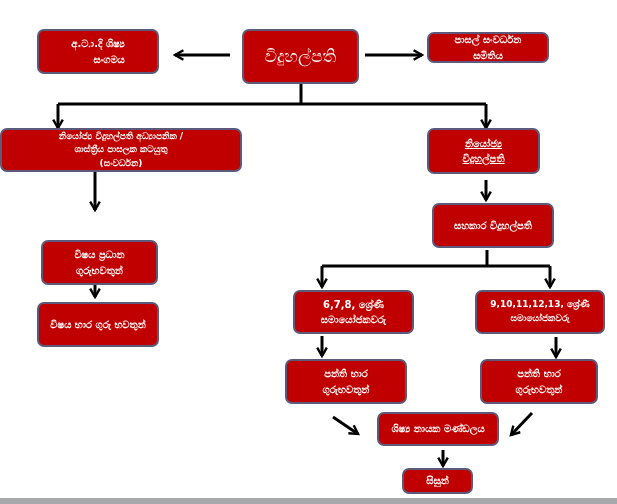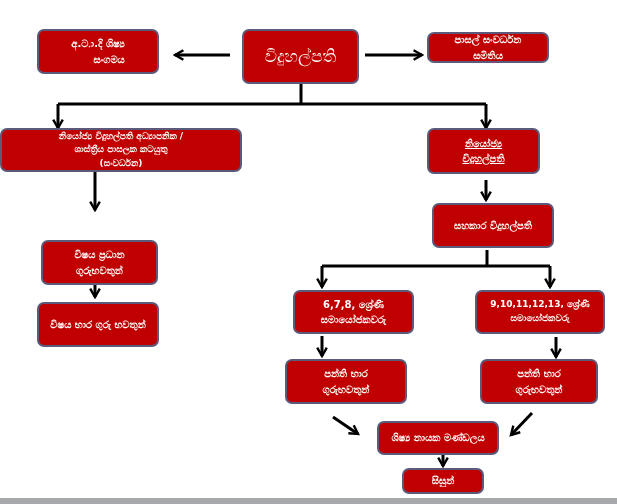--- a/index.html
+++ b/index.html
@@ -84,20 +84,20 @@
 සමායෝජකවරු</span>
   </div>
 <div class="node" style="left:285px;top:359px;width:122px;height:45px;">
     <span>පන්ති භාර
 ගුරුභවතුන්</span>
   </div>
 <div class="node" style="left:480px;top:359px;width:118px;height:45px;">
     <span>පන්ති භාර
 ගුරුභවතුන්</span>
   </div>
-<div class="node" style="left:377px;top:412px;width:122px;height:34px;margin-top:9px;">
+<div class="node" style="left:377px;top:412px;width:122px;height:34px;">
     <span>ශිෂ්‍ය නායක මණ්ඩලය</span>
   </div>
-<div class="node" style="left:402px;top:468px;width:82px;height:26px;">
+<div class="node" style="left:402px;top:468px;width:71px;height:26px;">
     <span>සිසුන්</span>
   </div>
 
 <div class="footer-bar"></div>
 
 </body></html>

